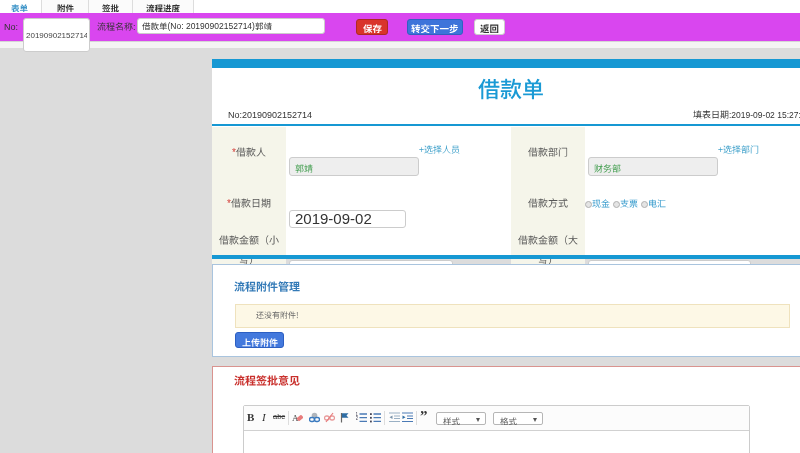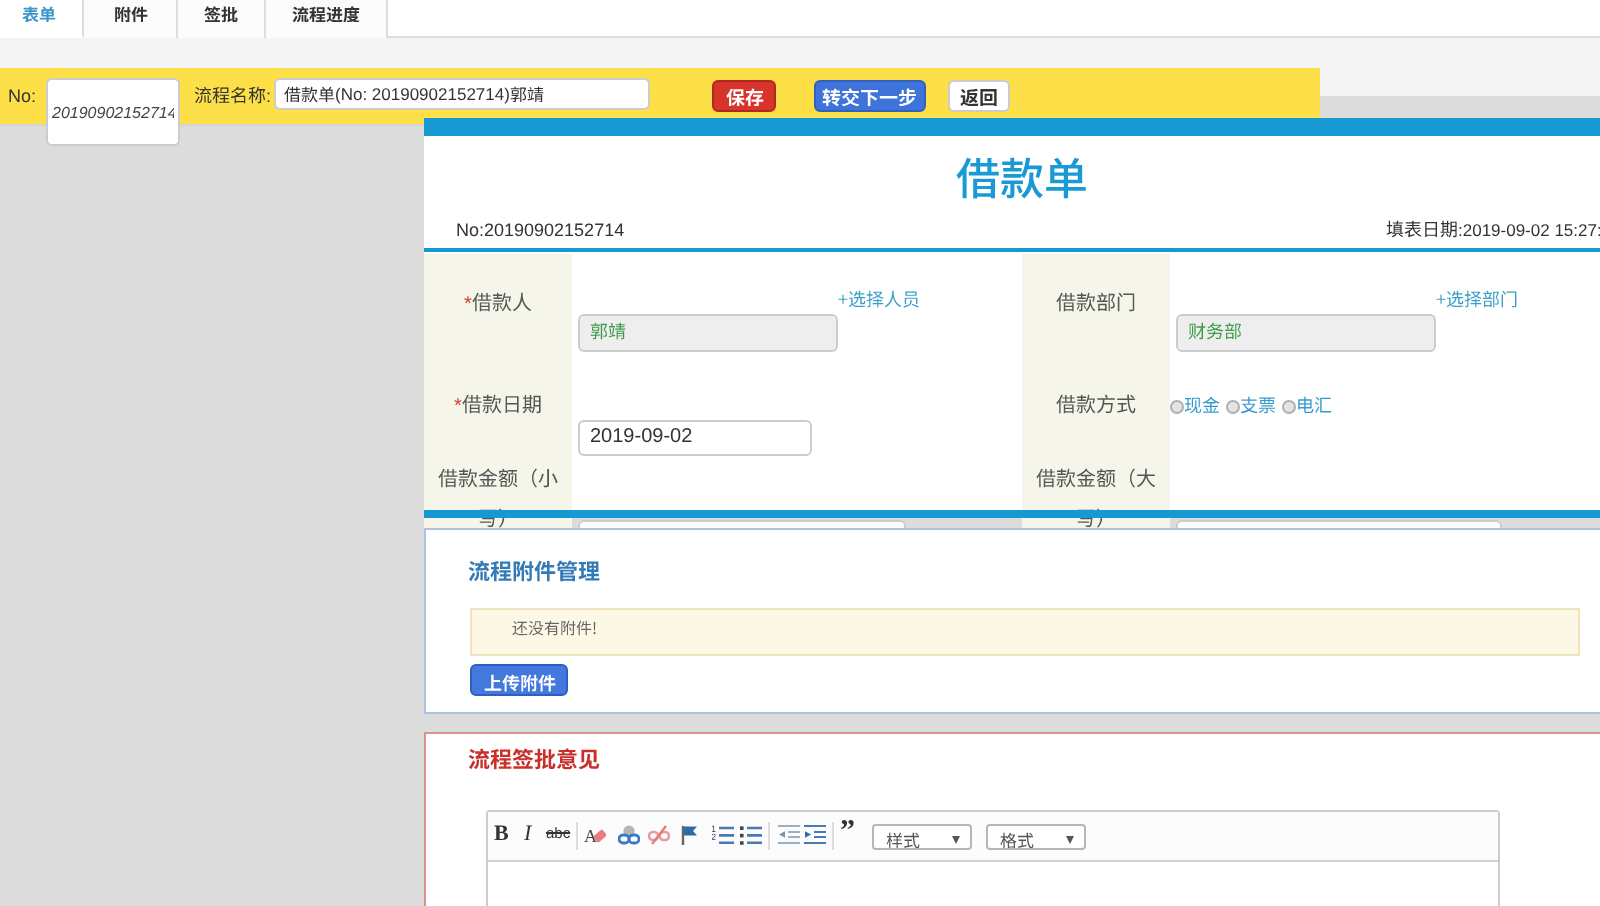--- a/index.html
+++ b/index.html
@@ -5,35 +5,35 @@
   * { margin:0; padding:0; box-sizing:border-box; }
   html,body { width:800px; height:453px; overflow:hidden; }
   body { font-family:"Liberation Sans", sans-serif; background:#dcdcdc; position:relative; }
   .header { position:absolute; top:0; left:0; width:800px; height:48px; background:#f4f4f4; }
   .tabs { position:absolute; top:0; left:0; width:800px; height:19px; background:#fff; border-bottom:1px solid #ddd; }
   .tab { position:absolute; top:0; height:19px; line-height:17px; text-align:center; background:#fbfbfb; border-right:1px solid #ddd; }
   .tab.t1 { left:0; width:42px; background:#fff; border-bottom:1px solid #fff; text-indent:-3px; }
   .tab.t2 { left:42px; width:47px; }
   .tab.t3 { left:89px; width:44px; }
   .tab.t4 { left:133px; width:61px; }
-  .toolbar { position:absolute; top:34px; left:0; width:660px; height:29px; background:#fde047; border-bottom:1px solid #d5d5d5; }
+  .toolbar { position:absolute; top:13px; left:0; width:800px; height:29px; background:#d946ef; border-bottom:1px solid #d5d5d5; }
   .toolbar .lbl { position:absolute; font-size:9px; color:#333; top:14px; transform:translateY(-50%); }
   .tin { position:absolute; border:1px solid #ccc; border-radius:3px; background:#fff; font-size:9px; color:#333; font-family:"Liberation Sans",sans-serif; padding:0 4px; }
   .btn { position:absolute; border-radius:3px; text-align:center; }
   .panel { position:absolute; left:212px; top:56px; width:598px; }
   .formbox { background:#fff; position:absolute; left:0; top:3px; width:598px; height:200px; }
   .bluebar { position:absolute; left:0; top:0px; width:598px; height:9px; background:#1698d3; }
   .title { position:absolute; left:0; top:19px; width:598px; text-align:center; }
   .meta { position:absolute; left:0; top:51px; width:598px; font-size:9px; color:#333; }
   .blueline { position:absolute; left:0; top:65px; width:598px; height:2px; background:#1698d3; }
   .ftable { position:absolute; left:0; top:68px; width:598px; border-collapse:collapse; }
   .ftable td { font-size:10px; color:#555; vertical-align:middle; }
   .ftable td.lab { background:#f5f5ea; text-align:center; line-height:19px; }
   .red { color:#d43f3a; font-size:10px; }
-  .fin { display:inline-block; border:1px solid #ccc; border-radius:3px; background:#fff; height:18px; font-size:10px; color:#333; padding:0 5px; line-height:16px; vertical-align:middle; margin-left:3px;margin-top:32px; }
+  .fin { display:inline-block; border:1px solid #ccc; border-radius:3px; background:#fff; height:18px; font-size:15px; color:#333; padding:0 5px; line-height:16px; vertical-align:middle; margin-left:3px;margin-top:32px; }
   .fin.dis { background:#eee; }
   .bluebar2 { position:absolute; left:0; top:196px; width:598px; height:4px; background:#1698d3; }
   .attach { position:absolute; left:0; top:208px; width:598px; height:93px; background:#fff; border:1px solid #a9c4de; }
   .warnbox { position:absolute; left:22px; top:39px; width:555px; height:24px; background:#fdf8e6; border:1px solid #efe2bd; line-height:15px; padding-left:20px; }
   .upbtn { position:absolute; left:22px; top:67px; width:49px; height:16px; background:#4379dd; border:1px solid #2c5fc2; border-radius:3px; text-align:center; line-height:15px; }
   .sign { position:absolute; left:0; top:310px; width:598px; height:150px; background:#fff; border:1px solid #d9938f; }
   .editor { position:absolute; left:30px; top:38px; width:507px; height:120px; border:1px solid #ccc; border-radius:2px; background:#fff; }
   .edtoolbar { position:relative; height:25px; border-bottom:1px solid #d1d1d1; background:#fcfcfc; }
   .ti { position:absolute; top:5px; color:#333; }
   .tsep { position:absolute; top:5px; width:1px; height:14px; background:#ddd; }
@@ -54,21 +54,21 @@
         </svg></div>
       <div class="tab t3"><svg style="display:inline-block; vertical-align:1.98px; " width="17.0" height="8.5" viewBox="0 -7.48 17.0 8.50">
           <path d="M3.5 -2.3C3.8 -1.8 4.1 -1.1 4.2 -0.7L5.0 -1.0C4.9 -1.4 4.6 -2.1 4.3 -2.6ZM1.4 -2.1C1.7 -1.6 2.0 -1.0 2.2 -0.6L3.1 -1.0C2.9 -1.4 2.5 -2.0 2.2 -2.5ZM4.1 -5.5C3.3 -4.5 1.7 -3.8 0.2 -3.4C0.4 -3.2 0.7 -2.8 0.8 -2.6C1.4 -2.8 1.9 -3.0 2.4 -3.3V-2.7H6.0V-3.3C6.5 -3.0 7.1 -2.8 7.6 -2.6C7.8 -2.9 8.0 -3.3 8.3 -3.5C7.0 -3.7 5.6 -4.3 4.8 -5.0L4.9 -5.1L4.8 -5.2C4.9 -5.4 5.1 -5.5 5.2 -5.7H5.7C5.9 -5.4 6.2 -5.0 6.3 -4.7L7.2 -4.9C7.1 -5.2 6.9 -5.5 6.7 -5.7H8.0V-6.5H5.7C5.8 -6.7 5.8 -6.9 5.9 -7.1L4.9 -7.3C4.8 -6.8 4.5 -6.3 4.1 -5.9V-6.5H2.2L2.4 -7.0L1.5 -7.3C1.2 -6.5 0.7 -5.6 0.2 -5.1C0.5 -5.0 0.9 -4.7 1.1 -4.6C1.3 -4.9 1.6 -5.3 1.8 -5.7H1.9C2.1 -5.4 2.3 -5.0 2.4 -4.7L3.3 -5.0C3.2 -5.2 3.1 -5.5 2.9 -5.7H3.9L3.9 -5.7C4.1 -5.6 4.4 -5.4 4.6 -5.3ZM5.5 -3.6H3.0C3.5 -3.8 3.9 -4.1 4.3 -4.4C4.6 -4.1 5.0 -3.8 5.5 -3.6ZM6.2 -2.5C6.0 -1.8 5.6 -1.0 5.2 -0.3H0.5V0.6H8.0V-0.3H6.3C6.6 -0.9 6.9 -1.6 7.2 -2.3Z M9.9 -7.2V-5.6H8.8V-4.7H9.9V-3.2L8.7 -2.9L9.0 -1.9L9.9 -2.2V-0.4C9.9 -0.3 9.8 -0.2 9.7 -0.2C9.6 -0.2 9.2 -0.2 8.9 -0.2C9.0 0.0 9.2 0.4 9.2 0.7C9.8 0.7 10.2 0.7 10.5 0.5C10.8 0.4 10.9 0.1 10.9 -0.4V-2.4L11.8 -2.7L11.7 -3.6L10.9 -3.4V-4.7H11.7V-5.6H10.9V-7.2ZM12.1 0.7C12.2 0.5 12.5 0.4 14.0 -0.3C13.9 -0.5 13.8 -0.9 13.8 -1.2L13.0 -0.9V-3.6H13.9V-4.5H13.0V-7.1H12.0V-0.9C12.0 -0.5 11.8 -0.3 11.6 -0.2C11.8 0.0 12.0 0.5 12.1 0.7ZM15.9 -5.5C15.7 -5.2 15.4 -4.8 15.2 -4.5V-7.0H14.1V-0.8C14.1 0.3 14.3 0.6 15.1 0.6C15.2 0.6 15.6 0.6 15.8 0.6C16.5 0.6 16.7 0.1 16.8 -1.3C16.5 -1.4 16.1 -1.6 15.8 -1.8C15.8 -0.7 15.8 -0.4 15.7 -0.4C15.6 -0.4 15.4 -0.4 15.3 -0.4C15.2 -0.4 15.2 -0.4 15.2 -0.8V-3.2C15.6 -3.6 16.2 -4.2 16.7 -4.8Z" fill="#333333"></path>
         </svg></div>
       <div class="tab t4"><svg style="display:inline-block; vertical-align:1.98px; " width="34.0" height="8.5" viewBox="0 -7.48 34.0 8.50">
           <path d="M4.8 -3.0V0.4H5.7V-3.0ZM3.4 -3.0V-2.2C3.4 -1.5 3.2 -0.6 2.3 0.1C2.5 0.2 2.8 0.5 3.0 0.7C4.1 -0.1 4.3 -1.3 4.3 -2.2V-3.0ZM6.2 -3.0V-0.5C6.2 0.1 6.3 0.3 6.4 0.4C6.6 0.5 6.8 0.6 7.0 0.6C7.1 0.6 7.3 0.6 7.4 0.6C7.6 0.6 7.8 0.6 7.9 0.5C8.0 0.4 8.1 0.3 8.2 0.1C8.3 -0.1 8.3 -0.5 8.3 -0.9C8.1 -1.0 7.8 -1.1 7.6 -1.3C7.6 -0.9 7.6 -0.6 7.6 -0.4C7.6 -0.3 7.5 -0.3 7.5 -0.2C7.5 -0.2 7.5 -0.2 7.4 -0.2C7.4 -0.2 7.3 -0.2 7.3 -0.2C7.2 -0.2 7.2 -0.2 7.2 -0.2C7.2 -0.3 7.2 -0.3 7.2 -0.5V-3.0ZM0.6 -6.4C1.1 -6.1 1.8 -5.7 2.1 -5.4L2.7 -6.2C2.4 -6.5 1.7 -6.9 1.2 -7.1ZM0.3 -4.0C0.8 -3.8 1.5 -3.4 1.9 -3.1L2.4 -3.9C2.1 -4.2 1.3 -4.6 0.8 -4.8ZM0.4 -0.0 1.3 0.7C1.8 -0.2 2.3 -1.1 2.8 -2.0L2.0 -2.7C1.5 -1.7 0.9 -0.7 0.4 -0.0ZM4.7 -7.0C4.8 -6.8 4.9 -6.5 5.0 -6.2H2.8V-5.3H4.2C3.9 -4.9 3.6 -4.6 3.5 -4.4C3.3 -4.3 3.0 -4.2 2.8 -4.2C2.9 -4.0 3.0 -3.5 3.1 -3.2C3.4 -3.3 3.8 -3.4 7.0 -3.6C7.2 -3.4 7.3 -3.2 7.4 -3.1L8.2 -3.6C7.9 -4.1 7.4 -4.8 6.9 -5.3H8.1V-6.2H6.0C5.9 -6.5 5.8 -6.9 5.6 -7.2ZM6.0 -4.9 6.4 -4.4 4.6 -4.3C4.8 -4.6 5.1 -5.0 5.3 -5.3H6.6Z M13.3 -6.0H15.3V-4.9H13.3ZM12.4 -6.9V-4.0H16.3V-6.9ZM12.3 -1.9V-1.1H13.8V-0.3H11.8V0.6H16.7V-0.3H14.8V-1.1H16.3V-1.9H14.8V-2.6H16.5V-3.5H12.1V-2.6H13.8V-1.9ZM11.4 -7.1C10.7 -6.8 9.7 -6.6 8.7 -6.4C8.9 -6.2 9.0 -5.9 9.0 -5.7C9.4 -5.7 9.7 -5.8 10.1 -5.8V-4.8H8.8V-3.9H9.9C9.6 -3.1 9.1 -2.1 8.7 -1.6C8.8 -1.3 9.1 -0.9 9.1 -0.6C9.5 -1.0 9.8 -1.6 10.1 -2.3V0.8H11.1V-2.6C11.3 -2.3 11.5 -1.9 11.6 -1.7L12.2 -2.5C12.0 -2.7 11.3 -3.4 11.1 -3.6V-3.9H12.0V-4.8H11.1V-6.0C11.4 -6.1 11.8 -6.2 12.1 -6.3Z M17.5 -6.5C18.0 -6.1 18.6 -5.4 18.8 -5.0L19.6 -5.7C19.3 -6.1 18.7 -6.7 18.2 -7.1ZM22.9 -7.0V-5.8H22.0V-7.0H21.0V-5.8H19.9V-4.8H21.0V-4.2C21.0 -4.0 21.0 -3.8 20.9 -3.6H19.8V-2.6H20.8C20.6 -2.1 20.4 -1.7 19.9 -1.3C20.1 -1.2 20.6 -0.8 20.7 -0.6C21.3 -1.1 21.7 -1.9 21.8 -2.6H22.9V-0.7H23.9V-2.6H25.1V-3.6H23.9V-4.8H24.9V-5.8H23.9V-7.0ZM22.0 -4.8H22.9V-3.6H21.9C22.0 -3.8 22.0 -4.0 22.0 -4.2ZM19.4 -4.1H17.4V-3.2H18.4V-1.1C18.0 -0.9 17.6 -0.6 17.2 -0.2L17.9 0.7C18.2 0.2 18.6 -0.3 18.8 -0.3C19.0 -0.3 19.3 -0.1 19.7 0.2C20.3 0.5 21.0 0.6 22.1 0.6C23.0 0.6 24.4 0.5 25.0 0.5C25.0 0.2 25.2 -0.3 25.3 -0.6C24.4 -0.4 23.1 -0.4 22.2 -0.4C21.2 -0.4 20.4 -0.4 19.8 -0.7C19.6 -0.8 19.5 -0.9 19.4 -1.0Z M28.8 -5.3V-4.8H27.6V-4.0H28.8V-2.6H32.3V-4.0H33.5V-4.8H32.3V-5.3H31.3V-4.8H29.7V-5.3ZM31.3 -4.0V-3.4H29.7V-4.0ZM31.6 -1.5C31.3 -1.2 30.9 -1.0 30.4 -0.8C30.0 -1.0 29.6 -1.2 29.3 -1.5ZM27.7 -2.3V-1.5H28.6L28.3 -1.4C28.6 -1.0 28.9 -0.7 29.3 -0.4C28.7 -0.3 28.0 -0.2 27.3 -0.1C27.4 0.1 27.6 0.5 27.7 0.7C28.7 0.6 29.6 0.4 30.4 0.1C31.2 0.5 32.1 0.7 33.2 0.8C33.3 0.5 33.5 0.1 33.8 -0.1C33.0 -0.2 32.3 -0.3 31.6 -0.4C32.2 -0.8 32.8 -1.4 33.1 -2.0L32.5 -2.3L32.3 -2.3ZM29.4 -7.1C29.5 -6.9 29.6 -6.7 29.6 -6.5H26.4V-4.2C26.4 -2.9 26.4 -1.0 25.7 0.3C26.0 0.4 26.4 0.6 26.6 0.7C27.4 -0.6 27.5 -2.8 27.5 -4.2V-5.5H33.6V-6.5H30.8C30.7 -6.7 30.6 -7.0 30.5 -7.3Z" fill="#333333"></path>
         </svg></div>
     </div>
     <div class="toolbar">
       <span class="lbl" style="left:4px;">No:</span>
-      <input class="tin" style="left: 23px; top: 5px; width: 67px; height: 16px; font-size: 8px; padding: 16px 2px; color: rgb(68, 68, 68); font-style: italic;" value="20190902152714">
+      <input class="tin" style="left: 23px; top: 5px; width: 67px; height: 16px; font-size: 8px; padding: 16px 2px; color: rgb(68, 68, 68);" value="20190902152714">
       <span class="lbl" style="left:97px;"><svg style="display:inline-block; vertical-align:-1.08px; " width="36.0" height="9.0" viewBox="0 -7.92 36.0 9.00">
           <path d="M5.2 -3.2V0.3H5.8V-3.2ZM3.6 -3.3V-2.3C3.6 -1.5 3.5 -0.5 2.4 0.3C2.5 0.4 2.8 0.6 2.9 0.7C4.1 -0.2 4.2 -1.3 4.2 -2.3V-3.3ZM6.8 -3.3V-0.4C6.8 0.1 6.8 0.3 7.0 0.4C7.1 0.5 7.3 0.6 7.5 0.6C7.6 0.6 7.8 0.6 7.9 0.6C8.1 0.6 8.2 0.5 8.3 0.5C8.5 0.4 8.5 0.3 8.6 0.1C8.6 -0.0 8.7 -0.5 8.7 -0.9C8.5 -1.0 8.3 -1.1 8.2 -1.2C8.2 -0.7 8.2 -0.4 8.2 -0.3C8.1 -0.1 8.1 -0.1 8.1 -0.0C8.0 0.0 8.0 0.0 7.9 0.0C7.8 0.0 7.7 0.0 7.6 0.0C7.6 0.0 7.5 0.0 7.5 -0.0C7.4 -0.1 7.4 -0.2 7.4 -0.3V-3.3ZM0.8 -7.0C1.3 -6.6 2.0 -6.2 2.3 -5.8L2.7 -6.3C2.4 -6.7 1.7 -7.1 1.2 -7.4ZM0.4 -4.5C0.9 -4.2 1.6 -3.8 2.0 -3.5L2.4 -4.0C2.0 -4.4 1.3 -4.8 0.7 -5.0ZM0.6 0.1 1.2 0.6C1.7 -0.2 2.3 -1.4 2.8 -2.3L2.3 -2.8C1.8 -1.7 1.1 -0.5 0.6 0.1ZM5.0 -7.4C5.2 -7.1 5.3 -6.7 5.4 -6.4H2.9V-5.8H4.6C4.3 -5.3 3.7 -4.7 3.6 -4.5C3.4 -4.3 3.1 -4.3 3.0 -4.2C3.0 -4.1 3.1 -3.8 3.1 -3.6C3.4 -3.7 3.8 -3.7 7.5 -4.0C7.7 -3.7 7.9 -3.5 8.0 -3.3L8.5 -3.7C8.2 -4.2 7.5 -5.0 6.9 -5.6L6.4 -5.3C6.6 -5.1 6.9 -4.8 7.1 -4.5L4.3 -4.4C4.6 -4.8 5.1 -5.3 5.4 -5.8H8.5V-6.4H6.1C6.0 -6.7 5.8 -7.2 5.6 -7.6Z M13.8 -6.6H16.5V-4.9H13.8ZM13.2 -7.2V-4.4H17.2V-7.2ZM13.0 -1.9V-1.3H14.8V-0.1H12.4V0.5H17.7V-0.1H15.5V-1.3H17.3V-1.9H15.5V-3.0H17.5V-3.6H12.8V-3.0H14.8V-1.9ZM12.2 -7.4C11.6 -7.1 10.4 -6.9 9.4 -6.7C9.5 -6.6 9.6 -6.3 9.6 -6.2C10.0 -6.2 10.5 -6.3 10.9 -6.4V-5.0H9.4V-4.4H10.8C10.5 -3.4 9.8 -2.2 9.3 -1.5C9.4 -1.4 9.5 -1.1 9.6 -0.9C10.1 -1.5 10.5 -2.4 10.9 -3.3V0.7H11.6V-3.2C11.9 -2.8 12.2 -2.3 12.4 -2.1L12.8 -2.6C12.6 -2.8 11.8 -3.6 11.6 -3.8V-4.4H12.7V-5.0H11.6V-6.6C12.0 -6.7 12.4 -6.8 12.7 -6.9Z M20.4 -4.8C20.8 -4.4 21.4 -4.0 21.8 -3.7C20.7 -3.1 19.5 -2.7 18.4 -2.5C18.5 -2.3 18.7 -2.0 18.8 -1.8C19.3 -2.0 19.8 -2.1 20.3 -2.3V0.7H20.9V0.2H25.0V0.7H25.6V-3.1H22.1C23.6 -3.9 24.9 -5.0 25.6 -6.4L25.1 -6.7L25.0 -6.7H21.8C22.1 -6.9 22.3 -7.2 22.4 -7.4L21.7 -7.6C21.1 -6.7 20.1 -5.7 18.6 -5.0C18.8 -4.9 19.0 -4.7 19.1 -4.5C20.0 -4.9 20.7 -5.5 21.2 -6.0H24.6C24.1 -5.2 23.3 -4.6 22.4 -4.0C22.0 -4.4 21.4 -4.8 20.9 -5.1ZM25.0 -0.4H20.9V-2.4H25.0Z M31.6 -4.0C31.4 -2.9 31.0 -1.8 30.5 -1.1C30.7 -1.0 31.0 -0.8 31.1 -0.7C31.6 -1.5 32.0 -2.7 32.2 -3.9ZM34.0 -4.0C34.4 -3.0 34.8 -1.7 34.9 -0.8L35.6 -1.0C35.4 -1.9 35.0 -3.1 34.6 -4.1ZM31.8 -7.5C31.6 -6.4 31.2 -5.2 30.7 -4.5V-5.0H29.5V-6.6C29.9 -6.7 30.3 -6.8 30.7 -6.9L30.3 -7.5C29.6 -7.2 28.5 -6.9 27.6 -6.8C27.6 -6.6 27.7 -6.4 27.8 -6.2C28.1 -6.3 28.5 -6.4 28.9 -6.4V-5.0H27.5V-4.3H28.8C28.5 -3.3 27.8 -2.1 27.3 -1.5C27.4 -1.3 27.6 -1.1 27.6 -0.9C28.1 -1.5 28.5 -2.4 28.9 -3.3V0.7H29.5V-3.3C29.8 -2.9 30.1 -2.4 30.3 -2.2L30.7 -2.7C30.5 -2.9 29.8 -3.7 29.5 -4.0V-4.3H30.6L30.5 -4.3C30.7 -4.2 31.0 -4.0 31.1 -3.9C31.4 -4.4 31.7 -5.0 32.0 -5.7H32.9V-0.1C32.9 0.0 32.8 0.0 32.7 0.0C32.6 0.1 32.2 0.1 31.8 0.0C31.9 0.2 32.0 0.5 32.0 0.7C32.6 0.7 33.0 0.7 33.2 0.6C33.5 0.5 33.6 0.3 33.6 -0.1V-5.7H34.8C34.6 -5.4 34.5 -5.0 34.3 -4.7L34.9 -4.6C35.1 -5.1 35.4 -5.7 35.6 -6.3L35.2 -6.4L35.1 -6.4H32.2C32.3 -6.7 32.4 -7.1 32.4 -7.4Z" fill="#333333"></path>
         </svg><span style="font-size:9px;">:</span></span>
       <div class="tin" style="left:137px; top:5px; width:188px; height:16px; font-size:8.5px; line-height:14px; white-space:nowrap; overflow:hidden;"><svg style="display:inline-block; vertical-align:-1.02px; " width="25.5" height="8.5" viewBox="0 -7.48 25.5 8.50">
           <path d="M6.1 -7.1V-6.1H4.5V-7.1H3.9V-6.1H2.8V-5.5H3.9V-4.4H2.4V-3.8H8.2V-4.4H6.7V-5.5H7.9V-6.1H6.7V-7.1ZM4.5 -5.5H6.1V-4.4H4.5ZM3.9 -1.1H6.8V-0.2H3.9ZM3.9 -1.6V-2.5H6.8V-1.6ZM3.3 -3.1V0.7H3.9V0.3H6.8V0.7H7.5V-3.1ZM2.2 -7.1C1.8 -5.8 1.0 -4.5 0.1 -3.7C0.3 -3.6 0.4 -3.2 0.5 -3.1C0.8 -3.4 1.1 -3.7 1.4 -4.1V0.7H2.0V-5.1C2.3 -5.7 2.6 -6.3 2.8 -6.9Z M9.6 -1.9C9.4 -1.3 9.1 -0.6 8.8 -0.1C8.9 -0.1 9.2 0.0 9.3 0.1C9.6 -0.4 9.9 -1.1 10.1 -1.7ZM11.7 -1.7C11.9 -1.2 12.2 -0.6 12.3 -0.3L12.8 -0.5C12.7 -0.9 12.4 -1.4 12.2 -1.9ZM14.3 -4.4V-4.0C14.3 -2.8 14.1 -1.1 12.6 0.3C12.8 0.4 13.0 0.6 13.1 0.7C14.0 -0.1 14.4 -1.0 14.6 -1.8C15.0 -0.7 15.5 0.2 16.3 0.7C16.4 0.5 16.6 0.3 16.8 0.1C15.7 -0.4 15.1 -1.7 14.8 -3.2C14.8 -3.5 14.9 -3.7 14.9 -4.0V-4.4ZM10.6 -7.1V-6.3H8.9V-5.8H10.6V-5.1H9.1V-4.5H12.7V-5.1H11.2V-5.8H12.9V-6.3H11.2V-7.1ZM8.8 -2.7V-2.2H10.6V0.0C10.6 0.1 10.6 0.1 10.5 0.1C10.4 0.1 10.1 0.1 9.7 0.1C9.8 0.3 9.9 0.5 9.9 0.7C10.4 0.7 10.7 0.7 10.9 0.6C11.2 0.5 11.2 0.3 11.2 0.0V-2.2H12.9V-2.7ZM13.6 -7.1C13.4 -5.8 13.1 -4.5 12.6 -3.7V-3.9H9.2V-3.3H12.6V-3.6C12.7 -3.5 13.0 -3.3 13.1 -3.3C13.4 -3.7 13.6 -4.3 13.8 -5.0H15.9C15.8 -4.5 15.6 -3.8 15.4 -3.4L16.0 -3.3C16.2 -3.8 16.4 -4.7 16.6 -5.5L16.2 -5.6L16.1 -5.6H14.0C14.1 -6.1 14.2 -6.6 14.2 -7.0Z M18.9 -3.7H20.9V-2.8H18.9ZM21.6 -3.7H23.7V-2.8H21.6ZM18.9 -5.1H20.9V-4.2H18.9ZM21.6 -5.1H23.7V-4.2H21.6ZM23.0 -7.1C22.8 -6.7 22.5 -6.1 22.2 -5.7H20.1L20.5 -5.8C20.3 -6.2 19.9 -6.7 19.5 -7.1L19.0 -6.9C19.3 -6.5 19.6 -6.0 19.8 -5.7H18.3V-2.3H20.9V-1.4H17.5V-0.9H20.9V0.7H21.6V-0.9H25.1V-1.4H21.6V-2.3H24.3V-5.7H22.9C23.2 -6.0 23.5 -6.5 23.7 -6.9Z" fill="#333333"></path>
         </svg>(No: 20190902152714)<svg style="display:inline-block; vertical-align:-1.02px; " width="17.0" height="8.5" viewBox="0 -7.48 17.0 8.50">
           <path d="M1.5 -4.8H3.8V-3.9H1.5ZM0.9 -5.3V-3.4H4.3V-5.3ZM5.1 -6.7V0.7H5.7V-6.1H7.3C7.0 -5.4 6.7 -4.5 6.3 -3.7C7.2 -3.0 7.4 -2.4 7.4 -1.8C7.4 -1.5 7.4 -1.3 7.2 -1.1C7.1 -1.1 7.0 -1.1 6.8 -1.0C6.6 -1.0 6.4 -1.0 6.1 -1.1C6.3 -0.9 6.3 -0.6 6.3 -0.4C6.6 -0.4 6.8 -0.4 7.1 -0.5C7.3 -0.5 7.5 -0.5 7.6 -0.6C7.9 -0.8 8.0 -1.2 8.0 -1.8C8.0 -2.4 7.8 -3.0 7.0 -3.8C7.4 -4.6 7.8 -5.6 8.1 -6.4L7.7 -6.7L7.6 -6.7ZM0.4 -1.4 0.4 -0.9 2.3 -1.0V0.0C2.3 0.1 2.3 0.1 2.2 0.1C2.1 0.1 1.7 0.1 1.3 0.1C1.4 0.3 1.5 0.5 1.5 0.7C2.1 0.7 2.4 0.7 2.7 0.6C2.9 0.5 3.0 0.3 3.0 0.0V-1.0L4.8 -1.1L4.8 -1.6L3.0 -1.5V-1.7C3.5 -2.0 4.0 -2.3 4.4 -2.7L4.0 -3.0L3.9 -3.0H0.8V-2.5H3.2C2.9 -2.3 2.6 -2.0 2.3 -1.9V-1.5ZM2.1 -7.0C2.2 -6.8 2.3 -6.6 2.4 -6.3H0.4V-5.8H4.8V-6.3H3.0C2.9 -6.6 2.8 -6.9 2.6 -7.2Z M8.9 -5.5V-4.9H11.8V-5.5ZM9.2 -4.5C9.4 -3.5 9.6 -2.2 9.6 -1.4L10.1 -1.5C10.1 -2.3 9.9 -3.6 9.7 -4.5ZM9.8 -6.9C10.0 -6.5 10.2 -6.0 10.2 -5.6L10.8 -5.8C10.7 -6.1 10.5 -6.6 10.3 -7.0ZM10.9 -4.6C10.8 -3.6 10.6 -2.0 10.4 -1.1C9.8 -1.0 9.3 -0.9 8.8 -0.8L9.0 -0.2C9.8 -0.4 10.9 -0.7 12.0 -0.9L11.9 -1.5L10.9 -1.3C11.1 -2.2 11.3 -3.5 11.5 -4.5ZM14.0 -7.1V-6.5H12.2V-6.0H14.0V-5.4H12.4V-5.0H14.0V-4.4H11.9V-3.9H16.7V-4.4H14.6V-5.0H16.3V-5.4H14.6V-6.0H16.5V-6.5H14.6V-7.1ZM15.5 -2.9V-2.3H13.2V-2.9ZM12.6 -3.4V0.7H13.2V-0.7H15.5V0.0C15.5 0.1 15.5 0.1 15.4 0.1C15.3 0.2 14.9 0.2 14.6 0.1C14.6 0.3 14.7 0.5 14.7 0.7C15.3 0.7 15.6 0.7 15.9 0.6C16.1 0.5 16.1 0.3 16.1 0.0V-3.4ZM13.2 -1.8H15.5V-1.2H13.2Z" fill="#333333"></path>
         </svg></div>
       <div class="btn" style="left:356px; top:6px; width:32px; height:16px; line-height:14px; background:#d9342b; border:1px solid #ad2a22;"><svg style="display:inline-block; vertical-align:-1.14px; " width="19.0" height="9.5" viewBox="0 -8.36 19.0 9.50">
           <path d="M4.7 -6.6H7.5V-5.4H4.7ZM3.7 -7.7V-4.4H5.5V-3.5H3.0V-2.5H5.0C4.4 -1.6 3.6 -0.9 2.7 -0.4C2.9 -0.2 3.3 0.2 3.5 0.5C4.2 0.0 5.0 -0.7 5.5 -1.6V0.9H6.7V-1.6C7.2 -0.8 7.9 0.0 8.6 0.5C8.8 0.2 9.2 -0.2 9.4 -0.4C8.6 -0.9 7.8 -1.7 7.2 -2.5H9.1V-3.5H6.7V-4.4H8.7V-7.7ZM2.4 -8.0C1.9 -6.7 1.1 -5.3 0.2 -4.5C0.4 -4.2 0.7 -3.6 0.8 -3.3C1.0 -3.6 1.3 -3.8 1.5 -4.2V0.8H2.6V-5.8C2.9 -6.4 3.2 -7.1 3.5 -7.7Z M15.2 -3.3V-2.6H12.8V-1.5H15.2V-0.4C15.2 -0.3 15.2 -0.2 15.0 -0.2C14.9 -0.2 14.3 -0.2 13.8 -0.2C14.0 0.1 14.1 0.5 14.2 0.9C14.9 0.9 15.5 0.8 15.9 0.7C16.3 0.5 16.4 0.2 16.4 -0.4V-1.5H18.6V-2.6H16.4V-3.0C17.0 -3.4 17.7 -4.0 18.1 -4.5L17.4 -5.1L17.2 -5.0H13.5V-4.0H16.1C15.9 -3.7 15.5 -3.5 15.2 -3.3ZM13.0 -8.1C12.9 -7.7 12.8 -7.2 12.6 -6.8H10.0V-5.7H12.1C11.5 -4.6 10.7 -3.6 9.7 -2.9C9.9 -2.6 10.1 -2.1 10.2 -1.8C10.5 -2.0 10.8 -2.2 11.1 -2.5V0.8H12.3V-3.8C12.7 -4.4 13.1 -5.1 13.4 -5.7H18.5V-6.8H13.9C14.0 -7.2 14.1 -7.5 14.2 -7.8Z" fill="#ffffff"></path>

